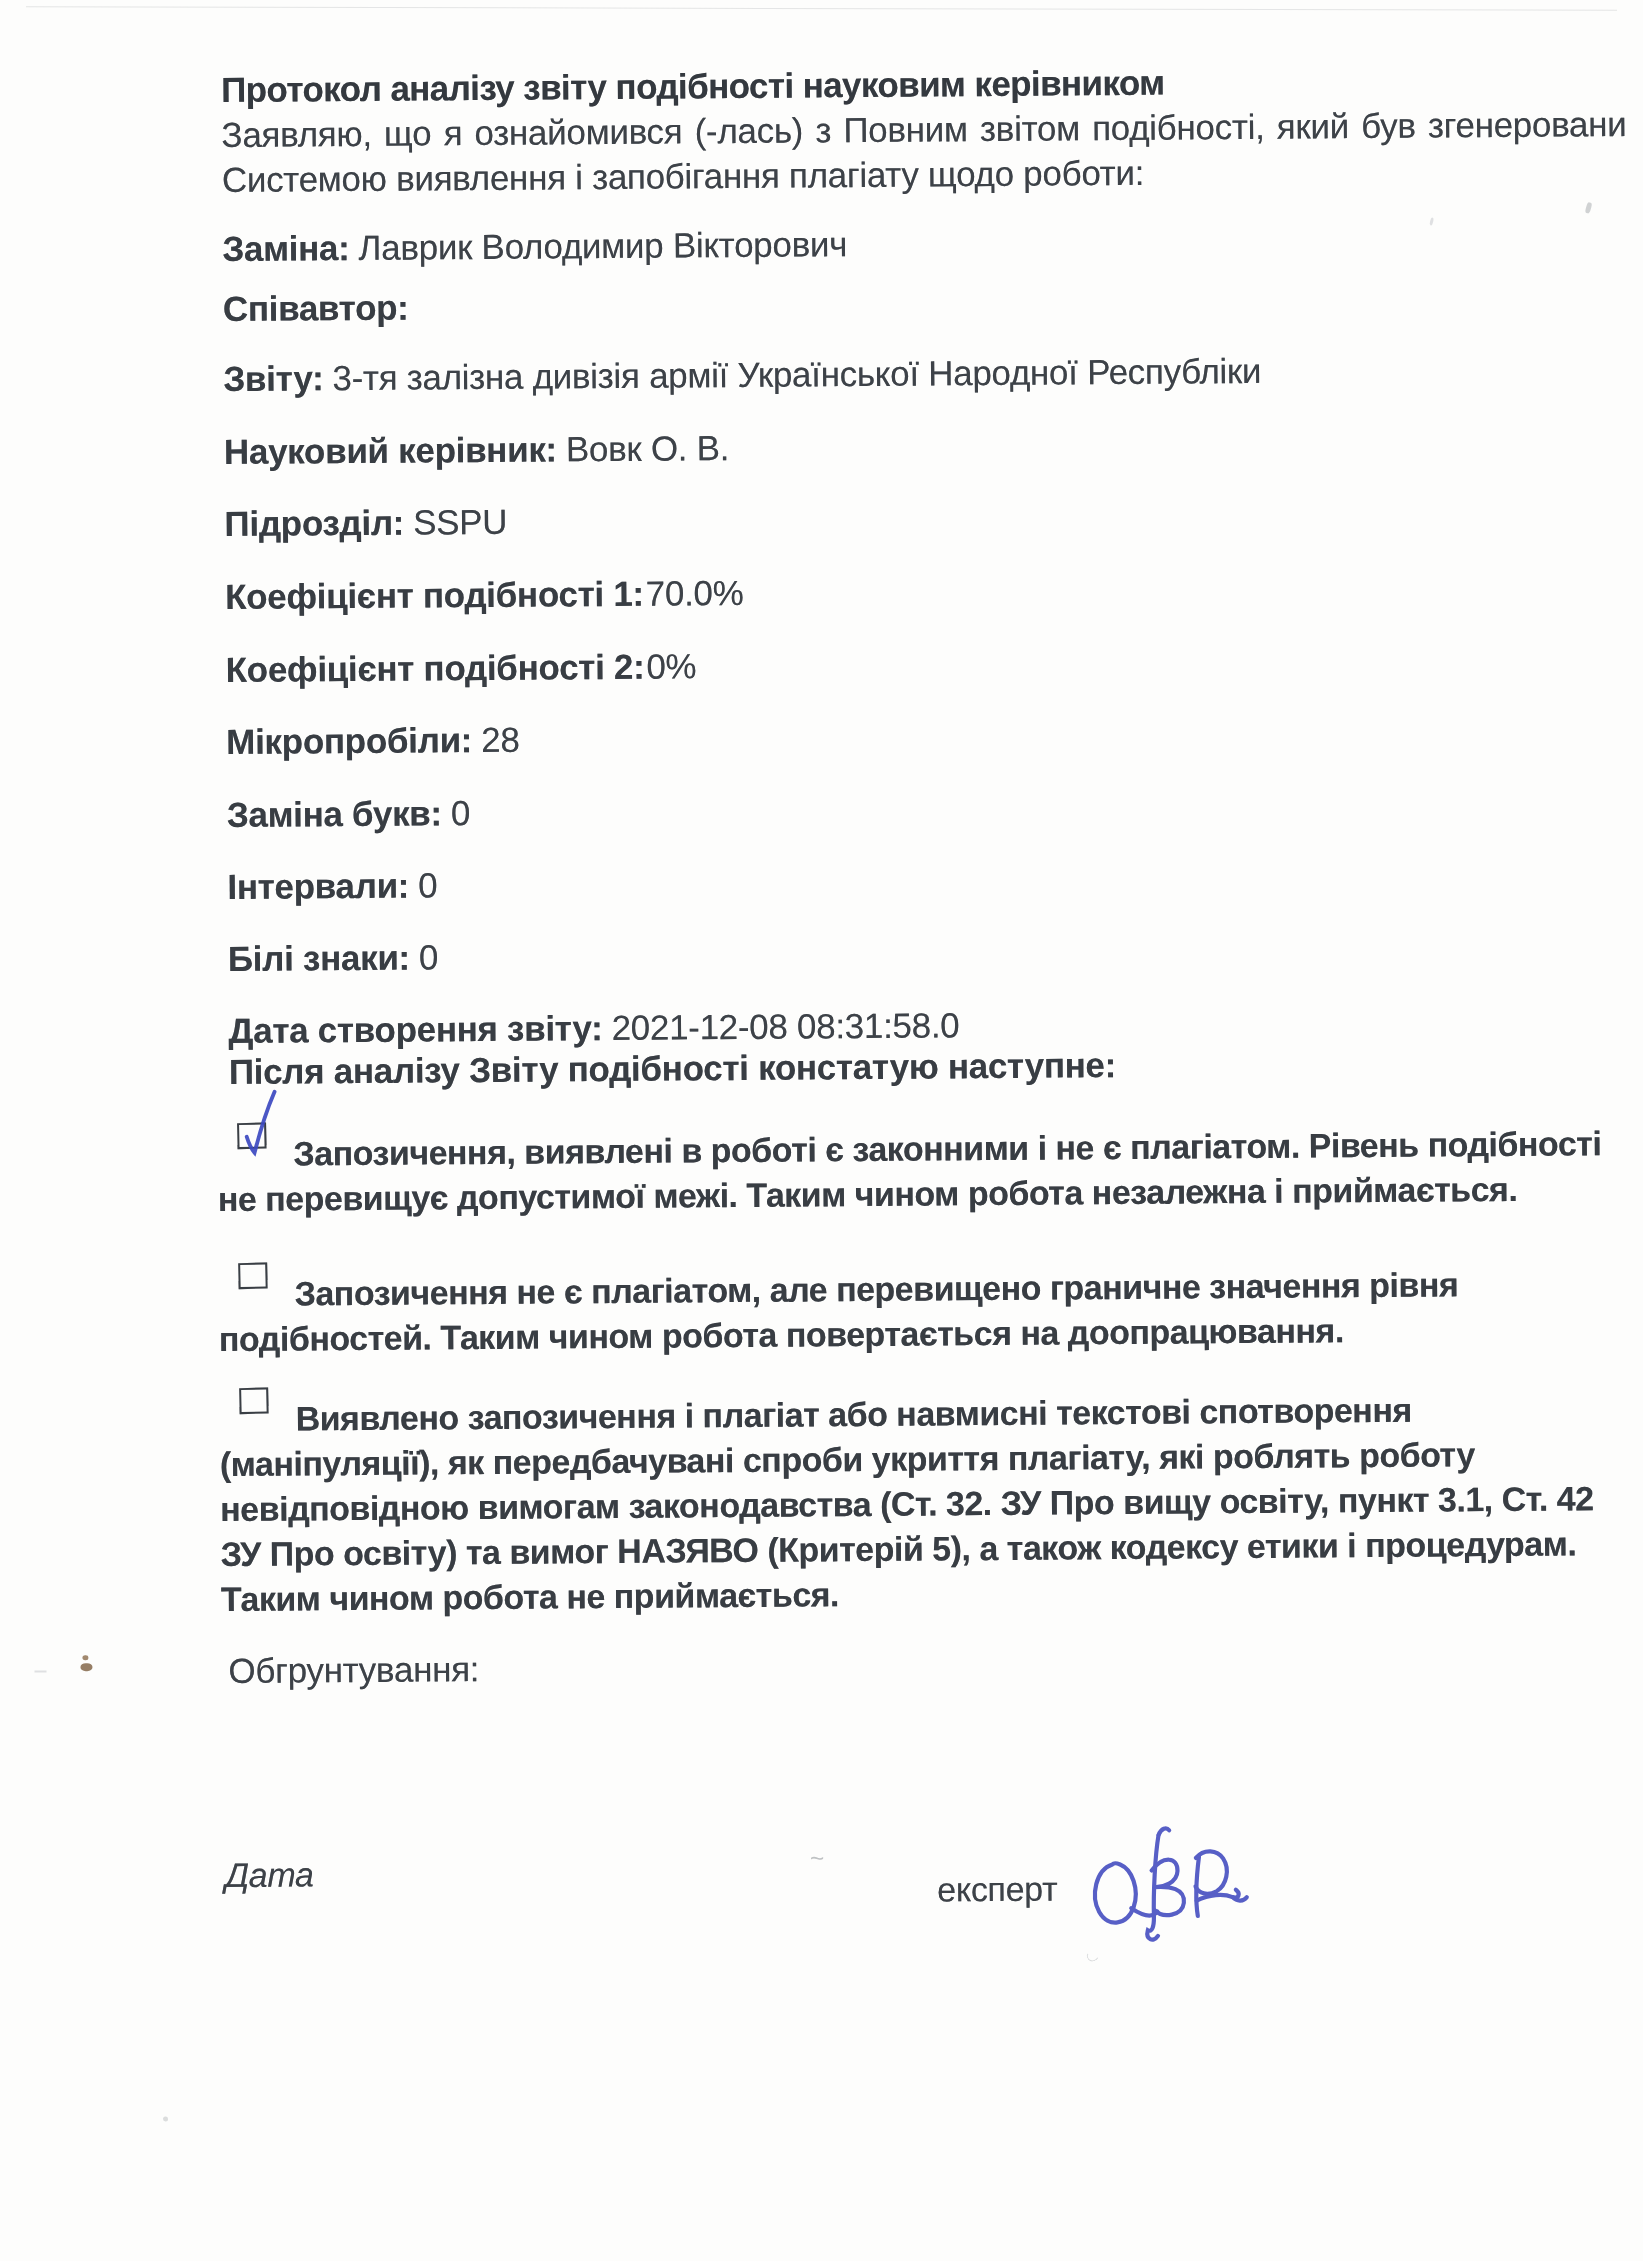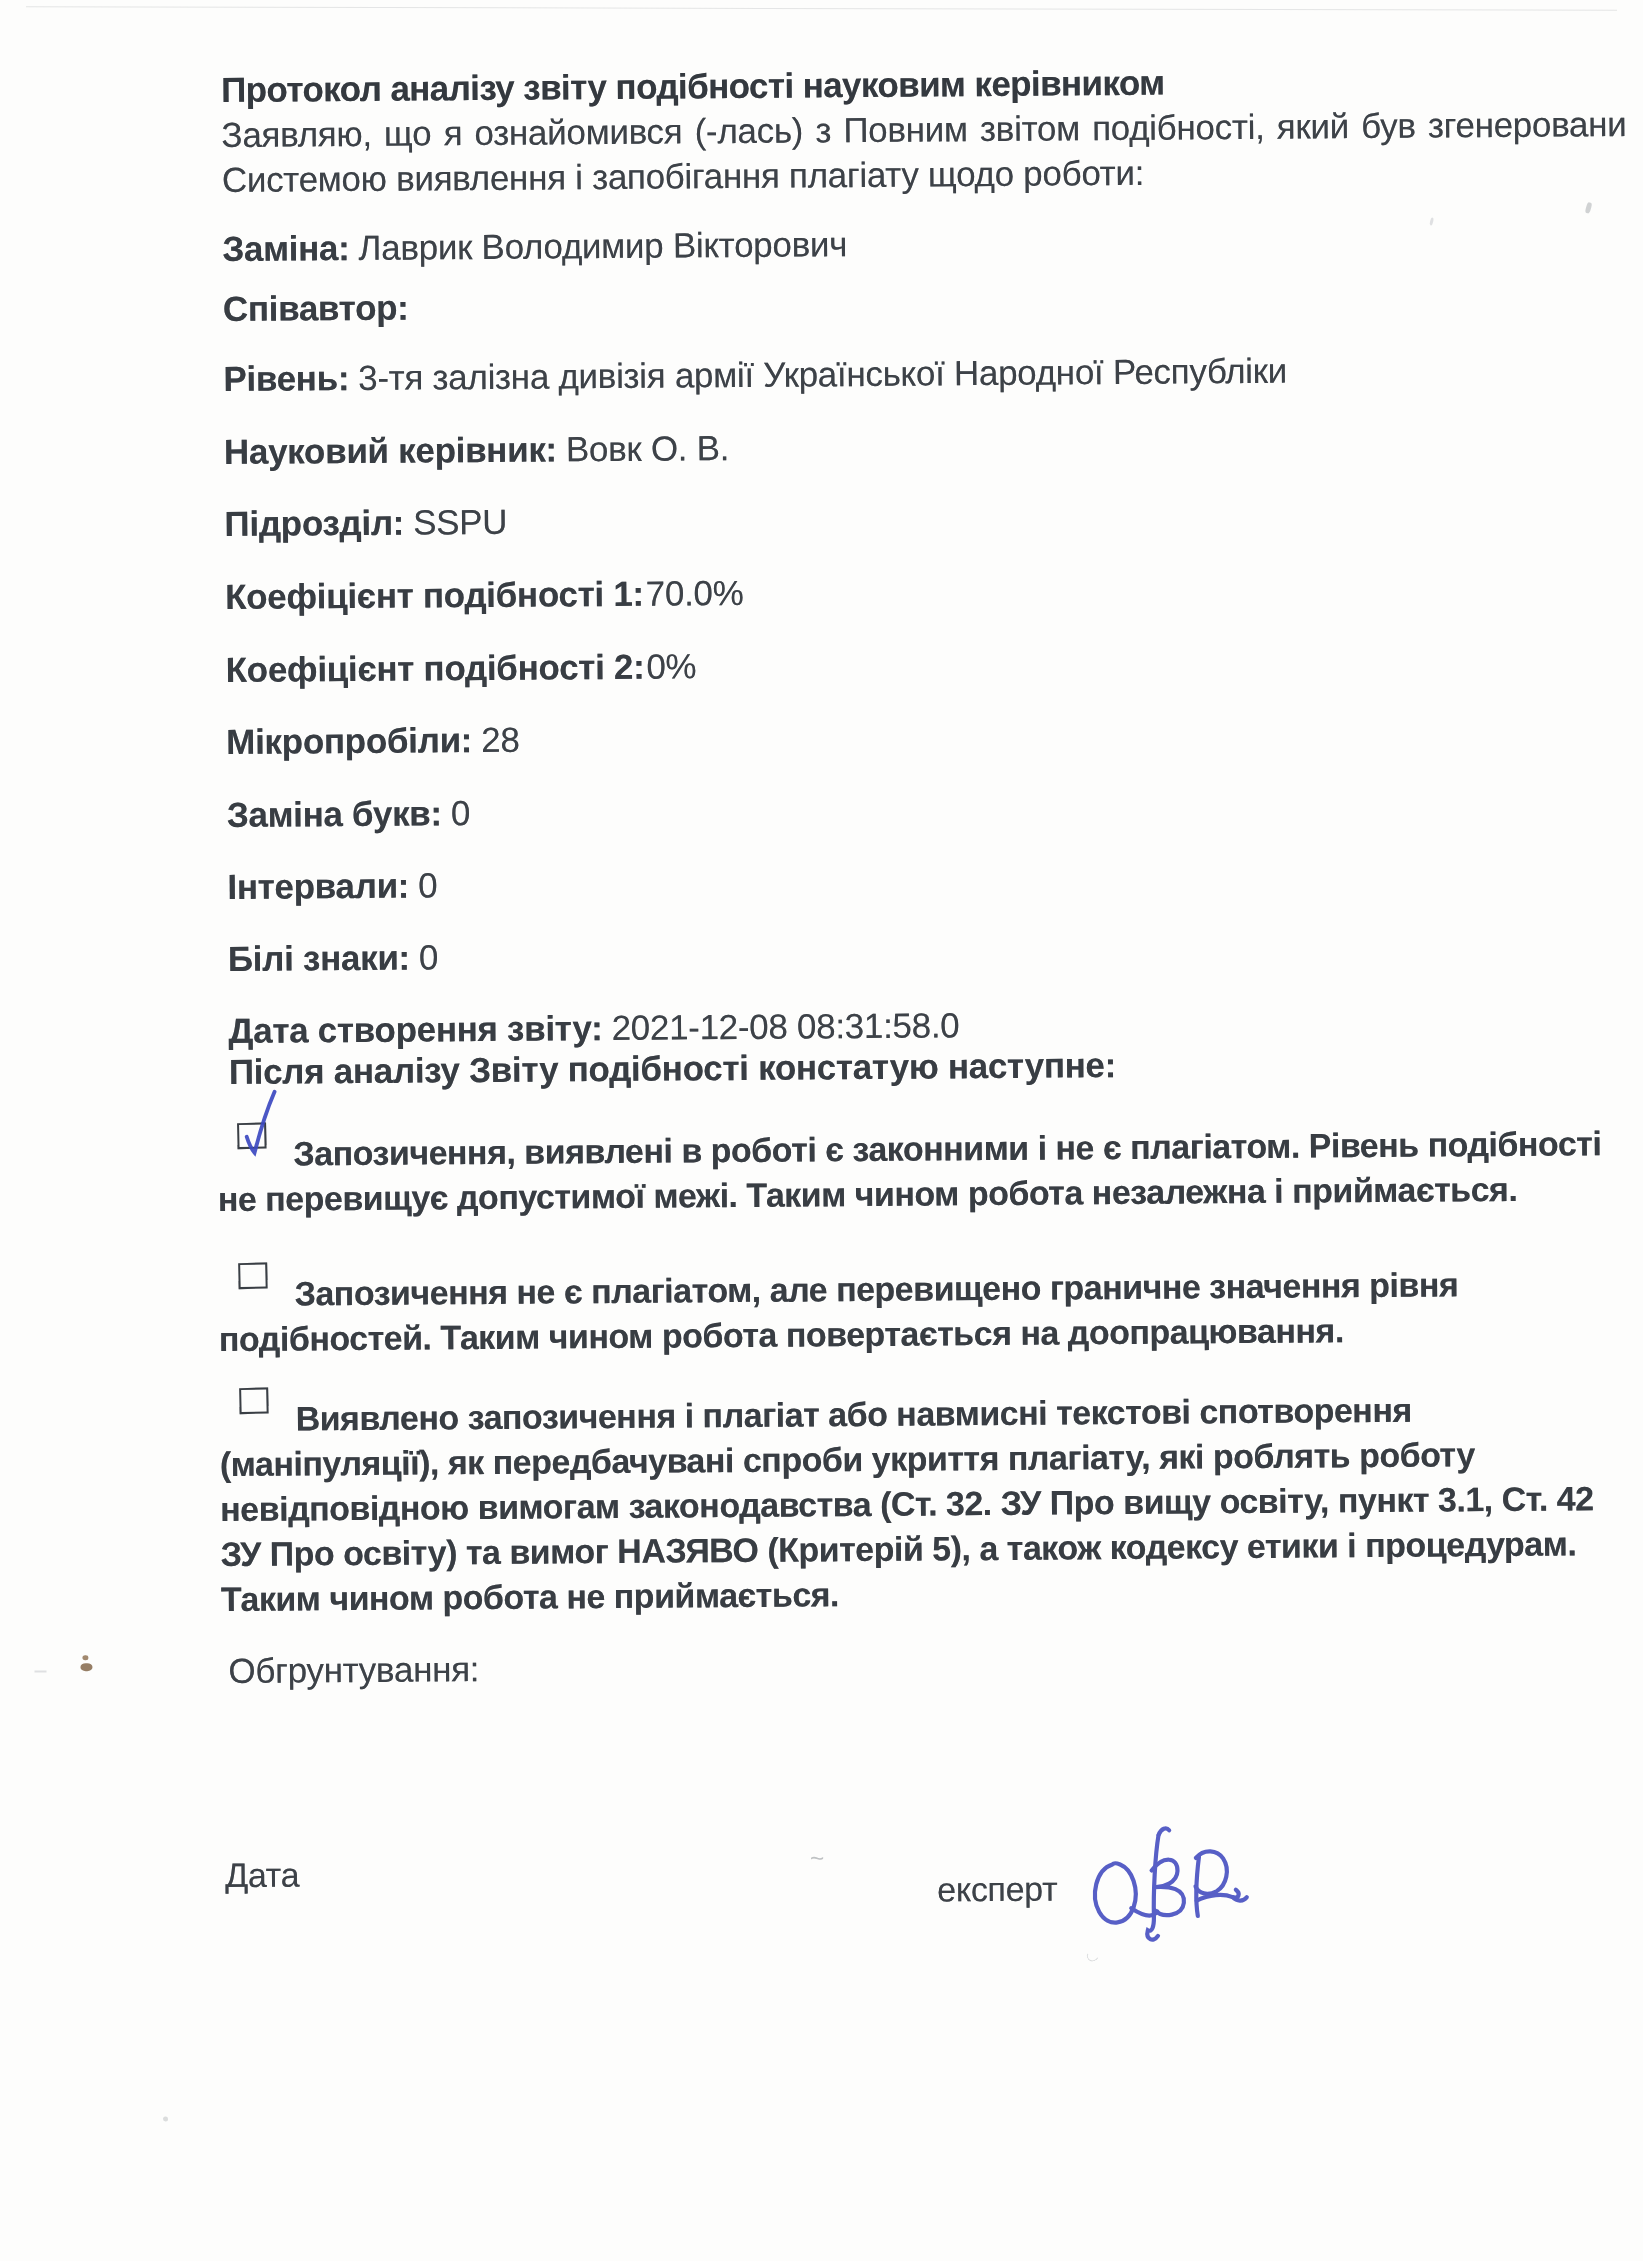--- a/index.html
+++ b/index.html
@@ -48,21 +48,21 @@
     box-shadow:0 0 0.6px rgba(58,63,69,0.6);
     transform:rotate(-0.8deg);
   }
   .sig-svg,.check-svg{position:absolute;overflow:visible;}
   .artifact{position:absolute;}
   .hairline{
     left:26px;top:8.4px;width:1591px;height:1.3px;
     background:#9aa0a4;opacity:0.25;transform:rotate(0.12deg);
   }
   .speck{border-radius:50%;}
-  .footer-date{font-size:34px;}
+  .footer-date{font-style:italic;font-size:34px;}
 </style>
 </head>
 <body>
 
 <div class="page">
 
   <div class="artifact hairline"></div>
 
   <div class="sheet">
 
@@ -70,21 +70,21 @@
     <div class="txt intro-line justify-full" style="left:229px;top:112px;">Заявляю, що я ознайомився (-лась) з Повним звітом подібності, який був згенеровани</div>
     <div class="txt intro-line" style="left:229px;top:157px;">Системою виявлення і запобігання плагіату щодо роботи:</div>
 
     <div class="txt field-row" style="left:229px;top:226px;">
       <span class="lbl">Заміна:</span><span class="val">Лаврик Володимир Вікторович</span>
     </div>
     <div class="txt field-row" style="left:229px;top:286px;">
       <span class="lbl">Співавтор:</span><span class="val"></span>
     </div>
     <div class="txt field-row" style="left:229px;top:356px;">
-      <span class="lbl">Рівень:</span><span class="val">3-тя залізна дивізія армії Української Народної Республіки</span>
+      <span class="lbl">Звіту:</span><span class="val">3-тя залізна дивізія армії Української Народної Республіки</span>
     </div>
     <div class="txt field-row" style="left:229px;top:429px;">
       <span class="lbl">Науковий керівник:</span><span class="val">Вовк О. В.</span>
     </div>
     <div class="txt field-row" style="left:229px;top:501px;">
       <span class="lbl">Підрозділ:</span><span class="val">SSPU</span>
     </div>
     <div class="txt field-row tight" style="left:229px;top:574px;">
       <span class="lbl">Коефіцієнт подібності 1:</span><span class="val">70.0%</span>
     </div>

